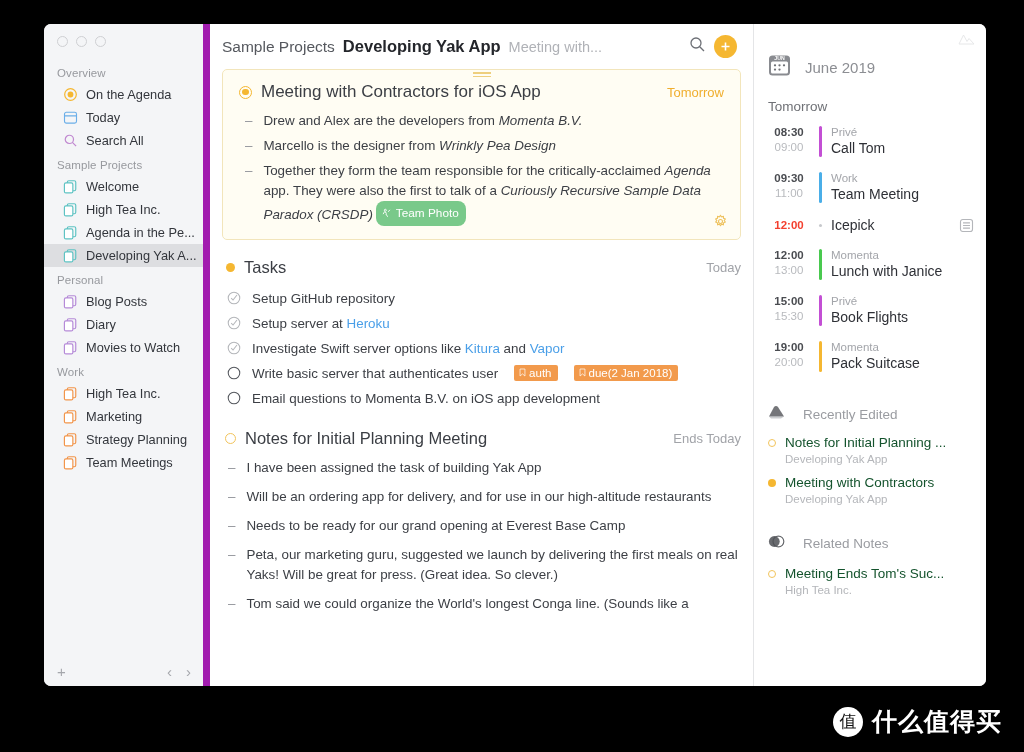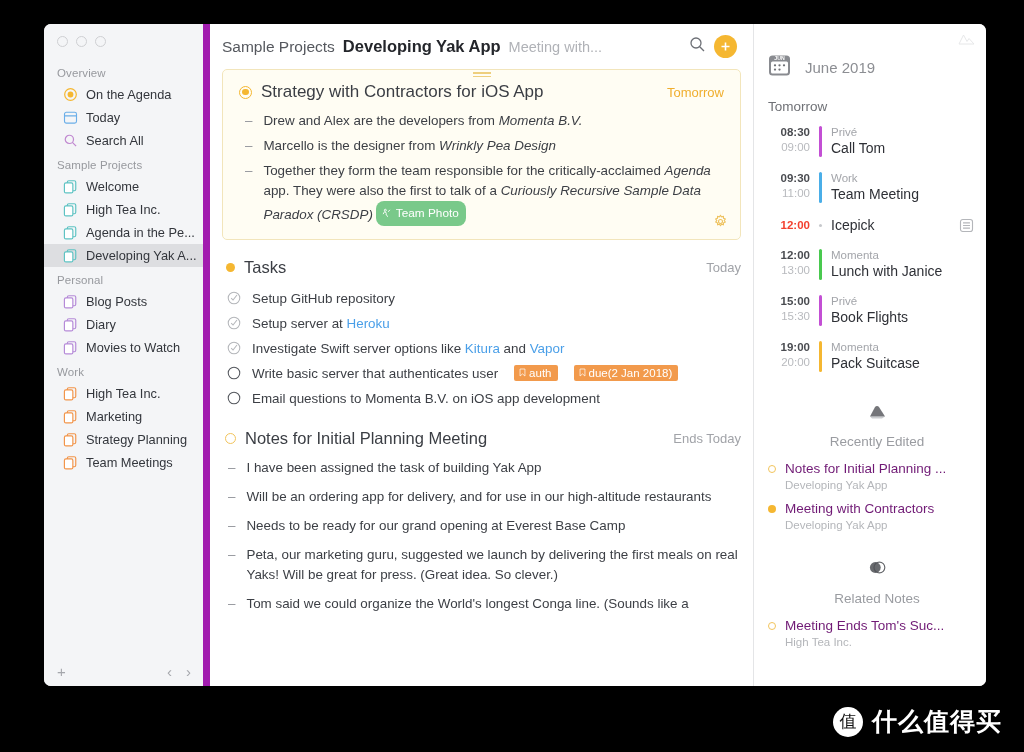--- a/index.html
+++ b/index.html
@@ -130,34 +130,34 @@
 
   
   #right {
     width: 232px; flex: 0 0 232px; background: #fff;
     position: relative; overflow: hidden;
   }
   .r-head { display: flex; align-items: center; gap: 14px; padding: 14px 0 0 14px; margin-top: 16px; }
   .r-month { font-size: 15px; color: #8c8e93; }
   .r-daylabel { font-size: 13.5px; color: #6f7176; padding: 18px 0 0 14px; }
   .ev { display: flex; align-items: flex-start; gap: 9px; padding: 7px 0 7px 14px; }
-  .ev-times { width: 42px; flex: 0 0 42px; text-align: right; }
+  .ev-times { width: 42px; flex: 0 0 42px; text-align: center; }
   .ev-t1 { font-size: 11.5px; font-weight: bold; color: #4a4c51; line-height: 15px; }
   .ev-t2 { font-size: 11.5px; color: #b8babe; line-height: 15px; }
   .ev-bar { width: 3px; border-radius: 2px; align-self: stretch; flex: 0 0 3px; margin-top:1px;}
   .ev-txt { flex: 1 1 auto; min-width: 0; }
   .ev-cal { font-size: 11.5px; color: #a3a5aa; line-height: 15px; }
   .ev-name { font-size: 14px; color: #2e3036; line-height: 17px; }
   .ev.single { align-items: center; }
   .ev.single .ev-t1 { color: #f3402f; }
   .ev-smalldot { width: 3px; height: 3px; border-radius: 50%; background: #c6c8cc; flex:0 0 3px; }
-  .r-sec { display: flex; align-items: center; gap: 11px; padding: 26px 0 4px 14px; flex-direction: column; }
+  .r-sec { display: flex; align-items: center; gap: 18px; padding: 26px 0 4px 14px; }
   .r-sec-t { font-size: 13.5px; color: #9a9ca1; }
   .r-note { padding: 7px 0 0 14px; display: flex; gap: 9px; align-items: flex-start; }
-  .r-note-t { font-size: 13.5px; color: #701a75; line-height: 17px; }
+  .r-note-t { font-size: 13.5px; color: #14532d; line-height: 17px; }
   .r-note-s { font-size: 11.5px; color: #b4b6ba; line-height: 16px; }
   .r-dot-open { width: 8px; height: 8px; border-radius: 50%;
                 border: 1.3px solid #f2c45c; flex: 0 0 8px; margin-top: 5px; }
   .r-dot-full { width: 8px; height: 8px; border-radius: 50%; background: #f5b731;
                 flex: 0 0 8px; margin-top: 5px; }
   .corner-mark { position: absolute; right: 11px; top: 7px; opacity: .35; }
 
   
   #wm {
     position: absolute; right: 22px; bottom: 14px;
@@ -319,21 +319,21 @@
 
     <div id="content">
 
       <div class="card">
         <div class="card-grip">
             <i></i>
             <i></i>
           </div>
         <div class="card-head">
           <span class="dot-ring"></span>
-          <span class="card-title">Strategy with Contractors for iOS App</span>
+          <span class="card-title">Meeting with Contractors for iOS App</span>
           <span class="card-when">Tomorrow</span>
         </div>
         <div class="bullets" id="card-bullets">
             <div class="bl">
               <span class="dash">–</span>
               <span><span>Drew and Alex are the developers from </span><em>Momenta B.V.</em></span>
             </div>
             <div class="bl">
               <span class="dash">–</span>
               <span><span>Marcello is the designer from </span><em>Wrinkly Pea Design</em></span>

